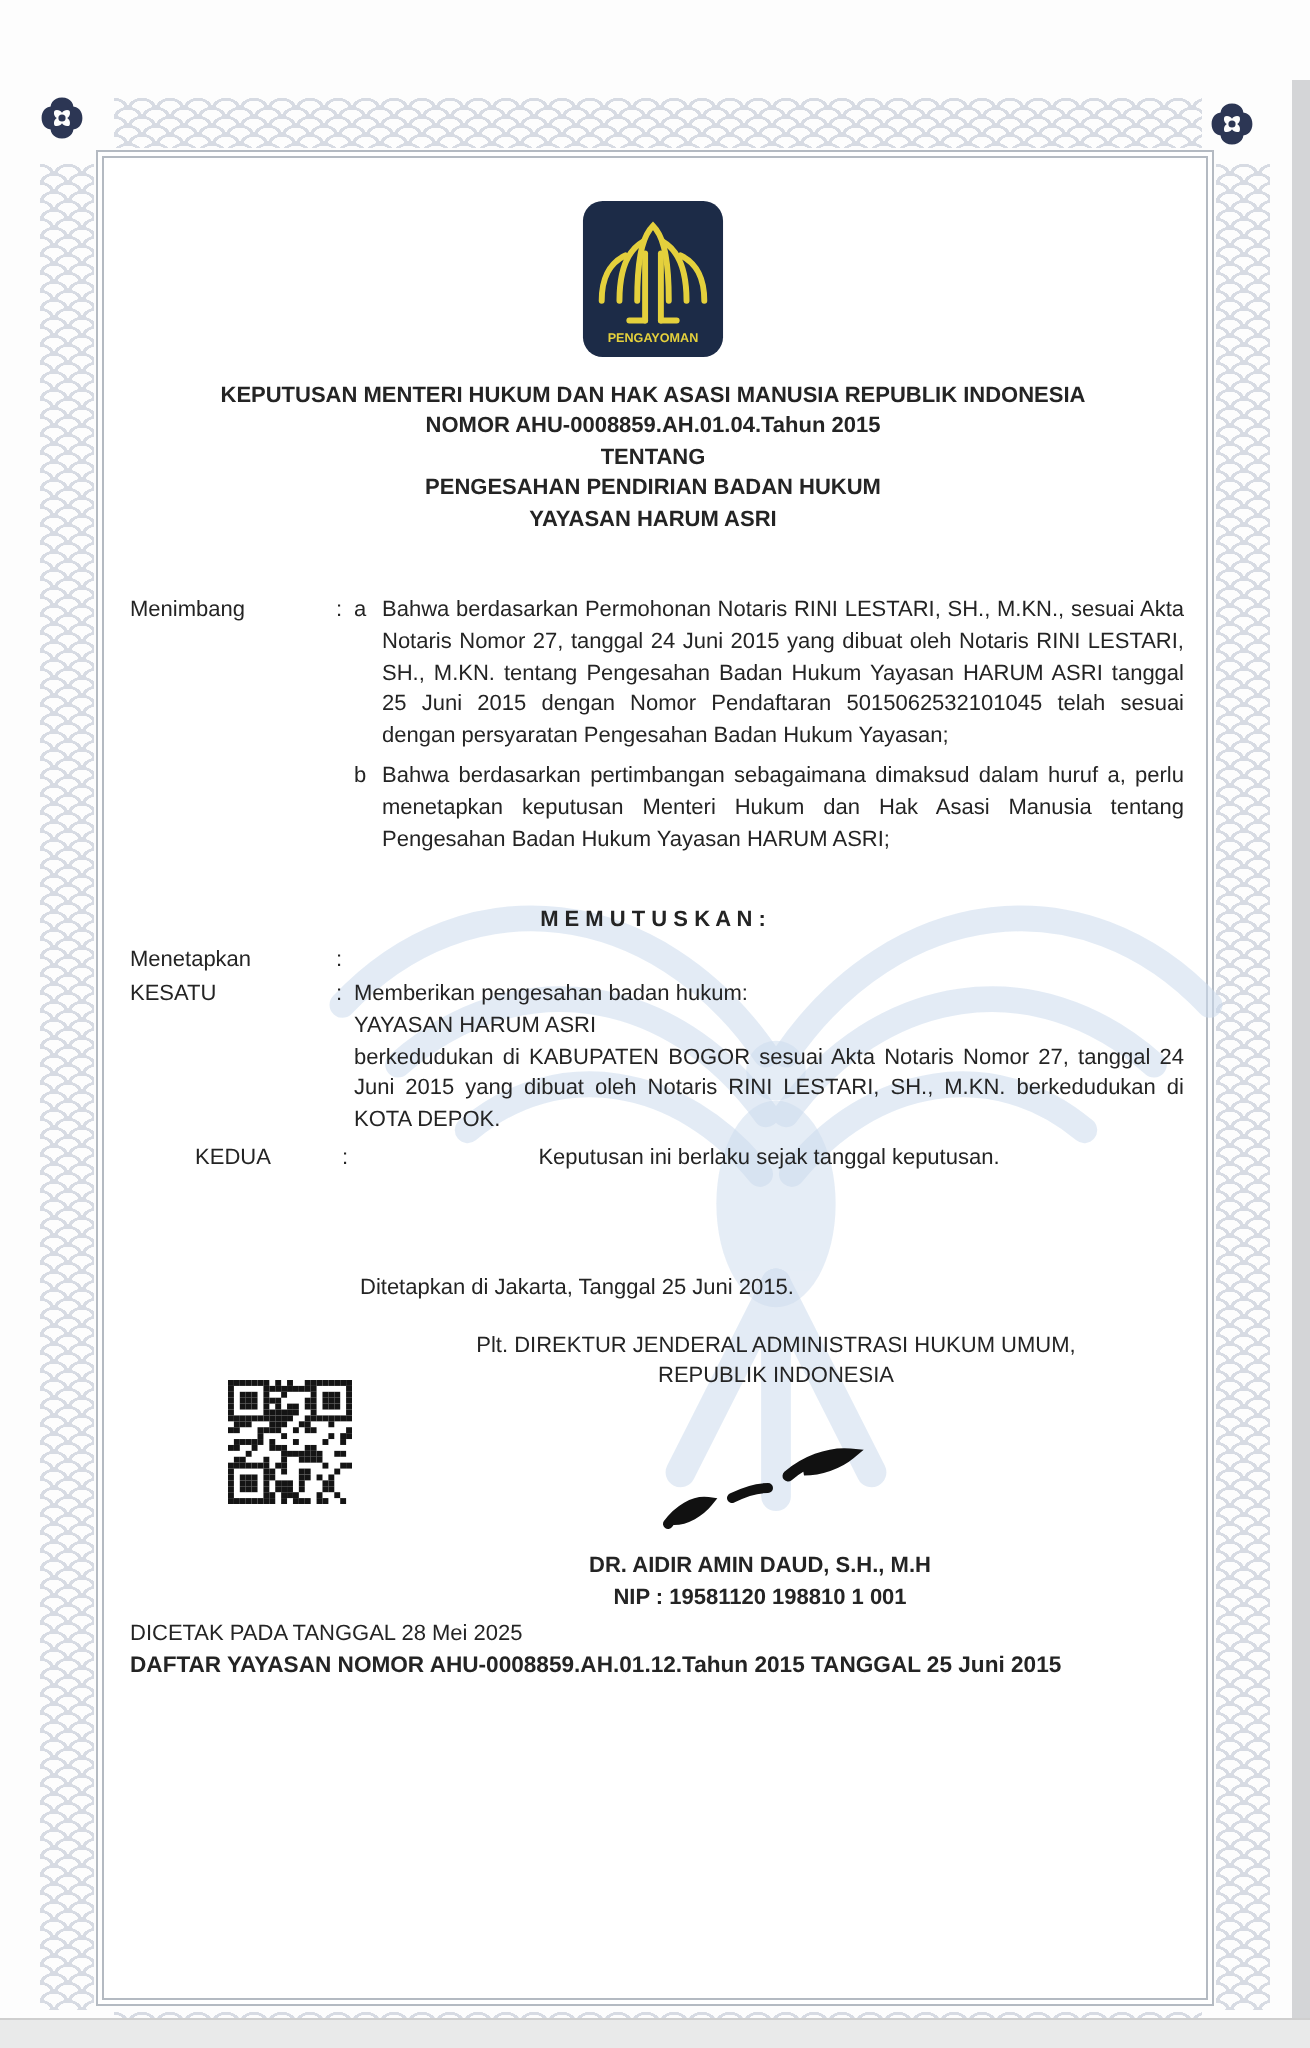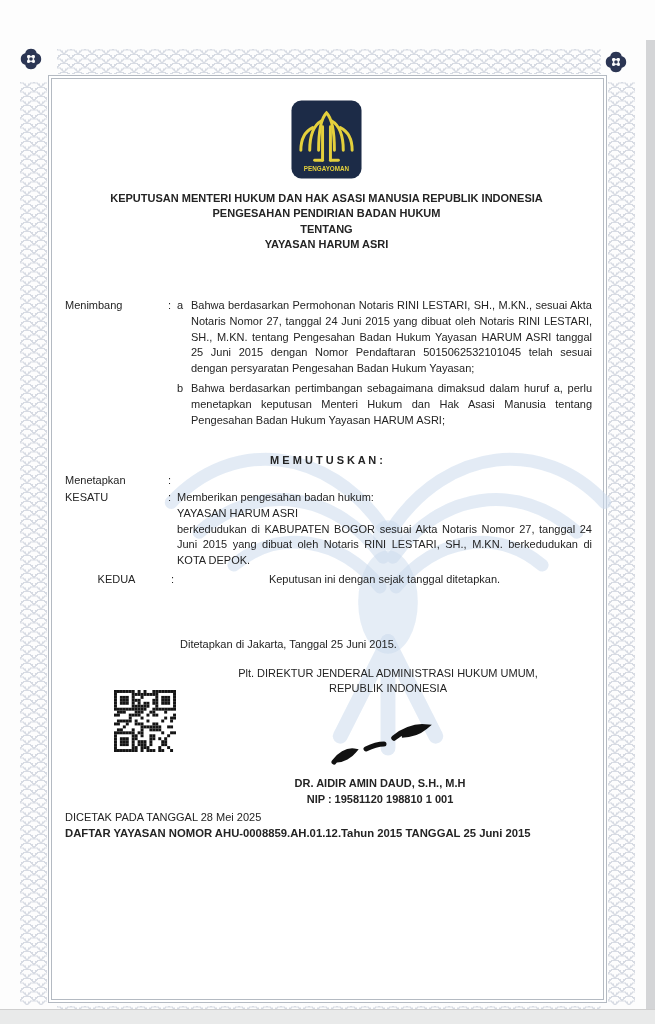--- a/index.html
+++ b/index.html
@@ -134,22 +134,23 @@
         <path d="M41 28 L41 62"></path>
         <path d="M25 62 L33 62"></path>
         <path d="M41 62 L49 62"></path>
       </g>
       <text x="37" y="73" text-anchor="middle" font-size="6.4" font-weight="bold" font-family="Liberation Sans, DejaVu Sans, sans-serif" fill="var(--logo-gold)">PENGAYOMAN</text>
     </svg>
   </div>
 
   <div id="title">
     <div>KEPUTUSAN MENTERI HUKUM DAN HAK ASASI MANUSIA REPUBLIK INDONESIA</div>
+    <div>NOMOR AHU-0008859.AH.01.04.Tahun 2015</div>
+    <div>TENTANG</div>
     <div>PENGESAHAN PENDIRIAN BADAN HUKUM</div>
-    <div>TENTANG</div>
     <div>YAYASAN HARUM ASRI</div>
   </div>
 
   <div class="row doc-text" id="row-menimbang">
     <div>Menimbang</div>
     <div>:</div>
     <div>
       <div class="mitem">
         <span class="letter">a</span>
         <span>Bahwa berdasarkan Permohonan Notaris RINI LESTARI, SH., M.KN., sesuai Akta Notaris Nomor 27, tanggal 24 Juni 2015 yang dibuat oleh Notaris RINI LESTARI, SH., M.KN. tentang Pengesahan Badan Hukum Yayasan HARUM ASRI tanggal 25 Juni 2015 dengan Nomor Pendaftaran 5015062532101045 telah sesuai dengan persyaratan Pengesahan Badan Hukum Yayasan;</span>
@@ -175,21 +176,21 @@
     <div>
       <div>Memberikan pengesahan badan hukum:</div>
       <div>YAYASAN HARUM ASRI</div>
       <div class="para">berkedudukan di KABUPATEN BOGOR sesuai Akta Notaris Nomor 27, tanggal 24 Juni 2015 yang dibuat oleh Notaris RINI LESTARI, SH., M.KN. berkedudukan di KOTA DEPOK.</div>
     </div>
   </div>
 
   <div class="row doc-text" id="row-kedua">
     <div>KEDUA</div>
     <div>:</div>
-    <div>Keputusan ini dengan sejak tanggal ditetapkan.</div>
+    <div>Keputusan ini berlaku sejak tanggal keputusan.</div>
   </div>
 
   <div class="doc-text" id="ditetapkan">Ditetapkan di Jakarta, Tanggal 25 Juni 2015.</div>
 
   <div class="doc-text" id="anblock">
     <div>Plt. DIREKTUR JENDERAL ADMINISTRASI HUKUM UMUM,</div>
     <div>REPUBLIK INDONESIA</div>
   </div>
 
   <div id="qr"><svg width="62" height="62" viewBox="0 0 63 63">

